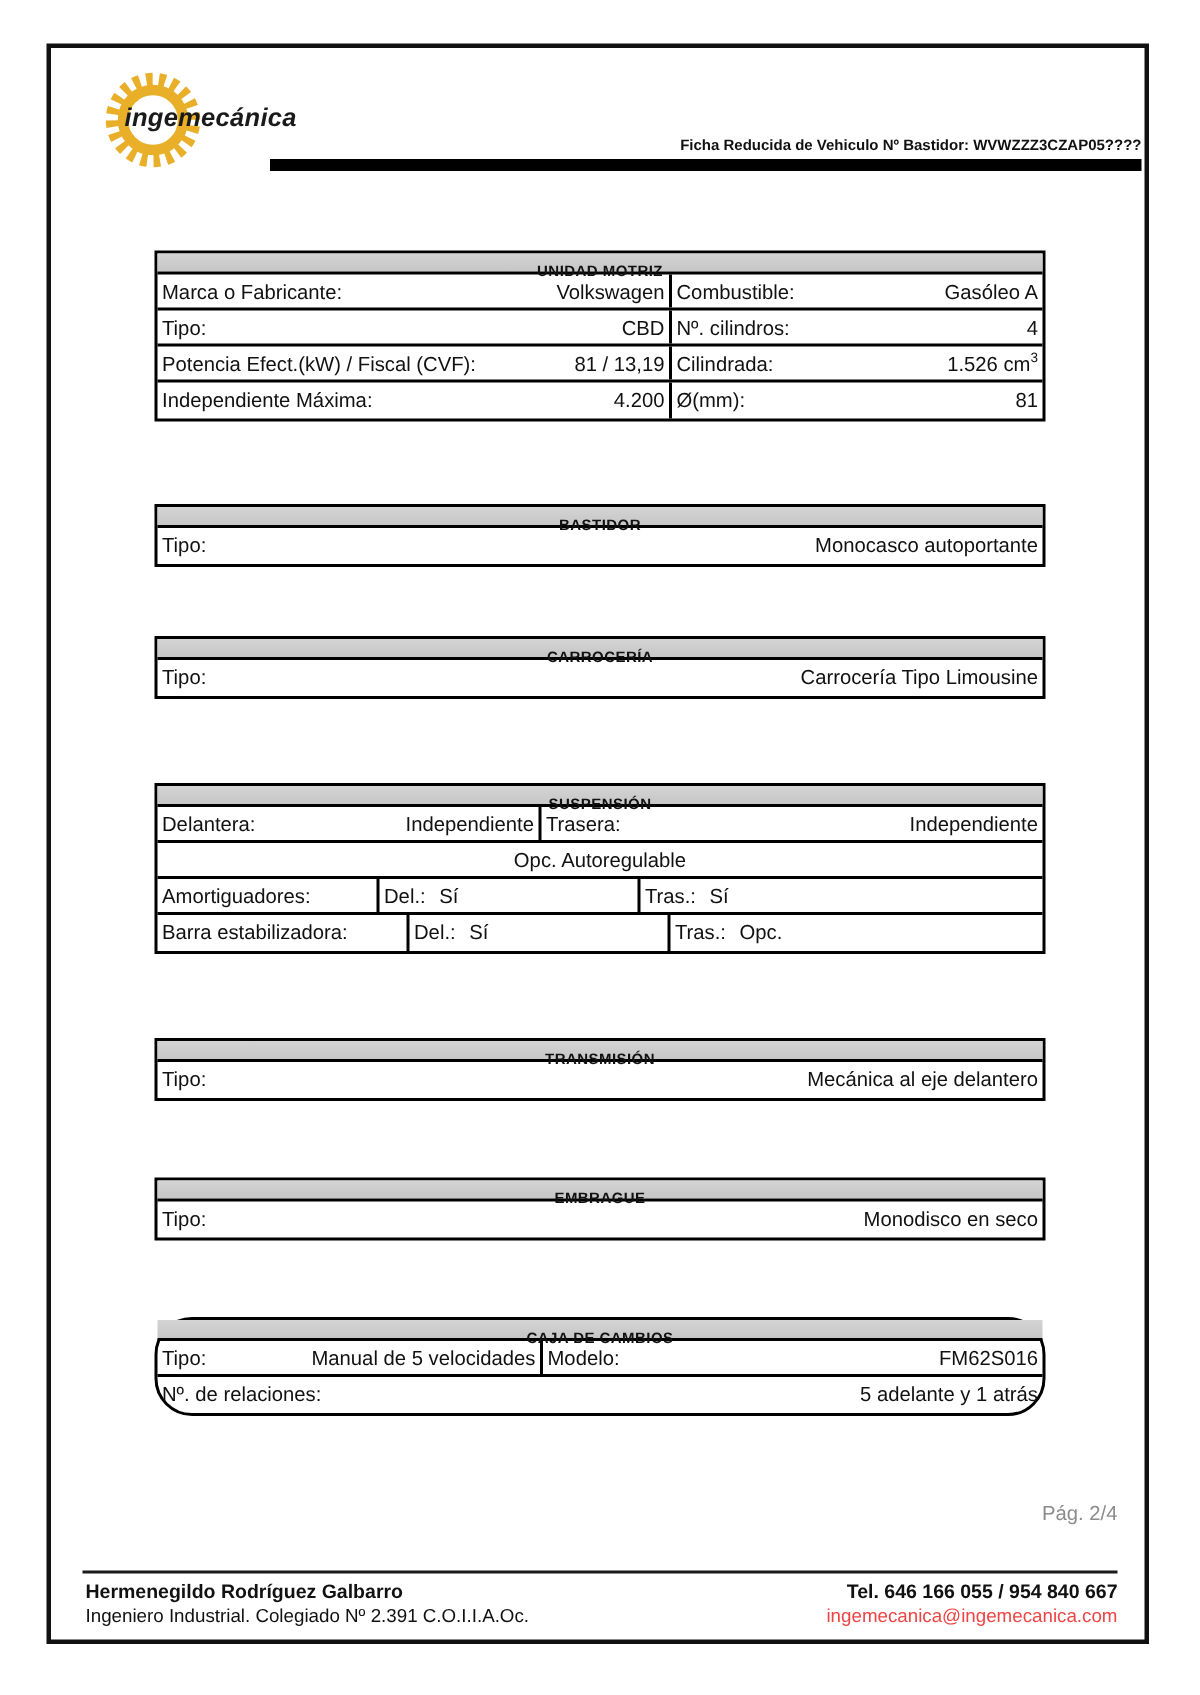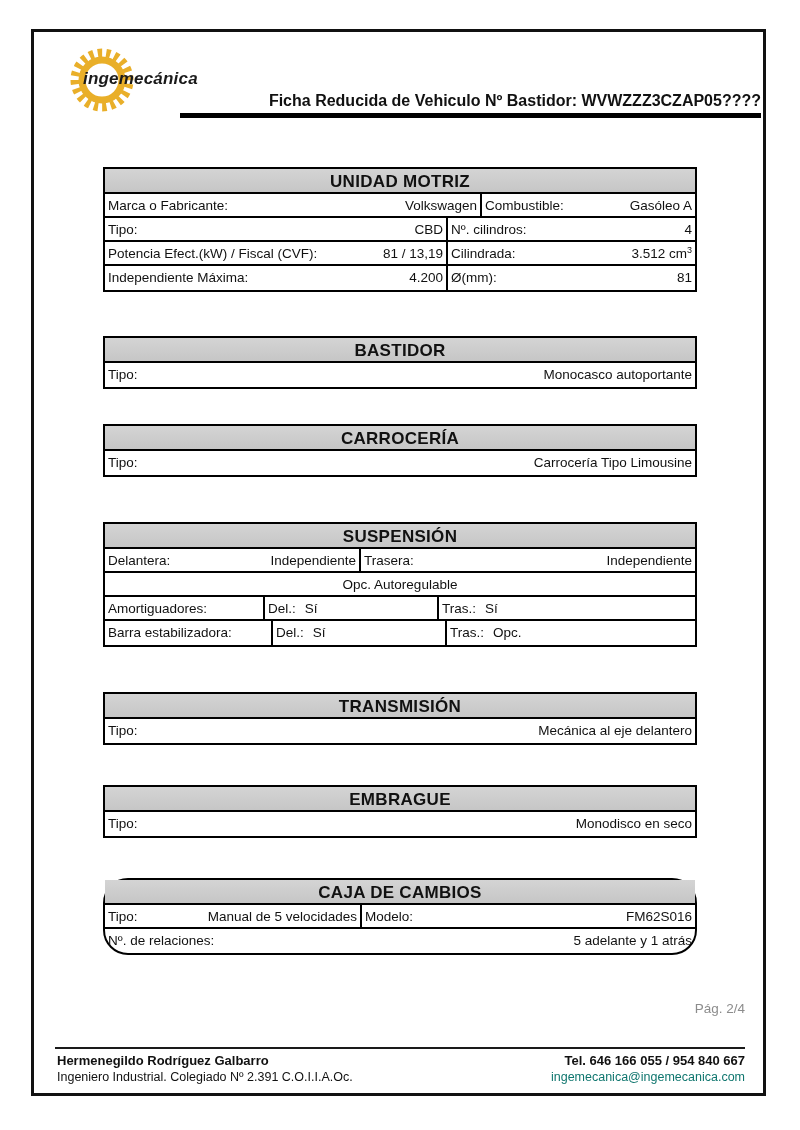--- a/index.html
+++ b/index.html
@@ -17,31 +17,31 @@
   .logo { position:absolute; left:36px; top:16px; width:260px; height:70px; }
   .gear { position:absolute; left:0; top:0; }
   .logo-text {
     position:absolute; left:13px; top:21px;
     font-size:17px; font-weight:bold; font-style:italic; color:#1a1a1a;
     letter-spacing:0.2px;
   }
   
   .doc-title {
     position:absolute; left:146px; right:2px; top:60px;
-    text-align:right; font-size:16px; font-weight:bold; color:#111;
-    border-bottom:5px solid #000000; padding-bottom:3px;
+    text-align:right; font-size:10px; font-weight:bold; color:#111;
+    border-bottom:8px solid #000000; padding-bottom:3px;
   }
   
   .tbl {
     position:absolute; left:69px; width:594px;
     border:2px solid #000; background:#fff; font-size:13.5px;
   }
   .tbl-title {
-    height:25px; line-height:25px; text-align:center;
-    font-weight:bold; font-size:17px; letter-spacing:0.3px;
+    height:14px; line-height:25px; text-align:center;
+    font-weight:bold; font-size:10px; letter-spacing:0.3px;
     background:linear-gradient(#d4d4d4,#c6c6c6);
     border-bottom:2px solid #000;
   }
   .trow { display:flex; height:24px; line-height:23px; border-bottom:2px solid #000; white-space:nowrap; }
   .trow:last-child { border-bottom:none; }
   .tcell { display:flex; padding:0 3px; border-right:2px solid #000; overflow:hidden; }
   .tcell:last-child { border-right:none; flex:1; }
   .tcell.center { justify-content:center; }
   .val { margin-left:auto; text-align:right; }
   .val-inline { margin-left:9px; }
@@ -50,42 +50,42 @@
   .page-num {
     position:absolute; right:18px; top:969px;
     font-size:13.5px; color:#8c8c8c;
   }
   .footer-rule { position:absolute; left:21px; width:690px; top:1015px; border-top:2px solid #1a1a1a; }
   .footer { position:absolute; left:23px; right:18px; top:1021px; font-size:12.5px; }
   .footer .left  { float:left; text-align:left; }
   .footer .right { float:right; text-align:right; }
   .footer .bold { font-weight:bold; font-size:13px; }
   .footer .line2 { margin-top:2px; }
-  a.email { color:#0f766e; text-decoration:none; }
+  a.email { color:#ef4444; text-decoration:none; }
 </style>
 </head>
 <body>
 
 <div class="frame">
 
   <div class="logo">
     <svg class="gear" width="64" height="64" viewBox="0 0 64 64">
       <circle cx="32" cy="32" r="27" fill="none" stroke="#E9AF29" stroke-width="9" stroke-dasharray="4.3 4.18" transform="rotate(8 32 32)"></circle>
       <circle cx="32" cy="32" r="23" fill="#ffffff"></circle>
       <circle cx="32" cy="32" r="20" fill="#ffffff" stroke="#E9AF29" stroke-width="7"></circle>
     </svg>
     <div class="logo-text">ingemecánica</div>
   </div>
 
   <div class="doc-title">Ficha Reducida de Vehiculo Nº Bastidor: WVWZZZ3CZAP05????</div>
 
   <div class="tbl" style="top:135px;">
     <div class="tbl-title">UNIDAD MOTRIZ</div>
     <div class="trow">
-      <div class="tcell" style="width:377px;">
+      <div class="tcell" style="width:343px;">
         <span>Marca o Fabricante:</span>
         <span class="val">Volkswagen</span>
       </div>
       <div class="tcell">
         <span>Combustible:</span>
         <span class="val">Gasóleo A</span>
       </div>
     </div>
     <div class="trow">
       <div class="tcell" style="width:343px;">
@@ -97,21 +97,21 @@
         <span class="val">4</span>
       </div>
     </div>
     <div class="trow">
       <div class="tcell" style="width:343px;">
         <span>Potencia Efect.(kW) / Fiscal (CVF):</span>
         <span class="val">81 / 13,19</span>
       </div>
       <div class="tcell">
         <span>Cilindrada:</span>
-        <span class="val"><span>3.512 cm</span><sup class="cm3">3</sup></span>
+        <span class="val"><span>1.526 cm</span><sup class="cm3">3</sup></span>
       </div>
     </div>
     <div class="trow">
       <div class="tcell" style="width:343px;">
         <span>Independiente Máxima:</span>
         <span class="val">4.200</span>
       </div>
       <div class="tcell">
         <span>Ø(mm):</span>
         <span class="val">81</span>
@@ -148,21 +148,21 @@
       </div>
       <div class="tcell">
         <span>Trasera:</span>
         <span class="val">Independiente</span>
       </div>
     </div>
     <div class="trow">
       <div class="tcell center">Opc. Autoregulable</div>
     </div>
     <div class="trow">
-      <div class="tcell" style="width:160px;">
+      <div class="tcell" style="width:148px;">
         <span>Amortiguadores:</span>
       </div>
       <div class="tcell" style="width:174px;">
         <span>Del.:</span>
         <span class="val-inline">Sí</span>
       </div>
       <div class="tcell">
         <span>Tras.:</span>
         <span class="val-inline">Sí</span>
       </div>

